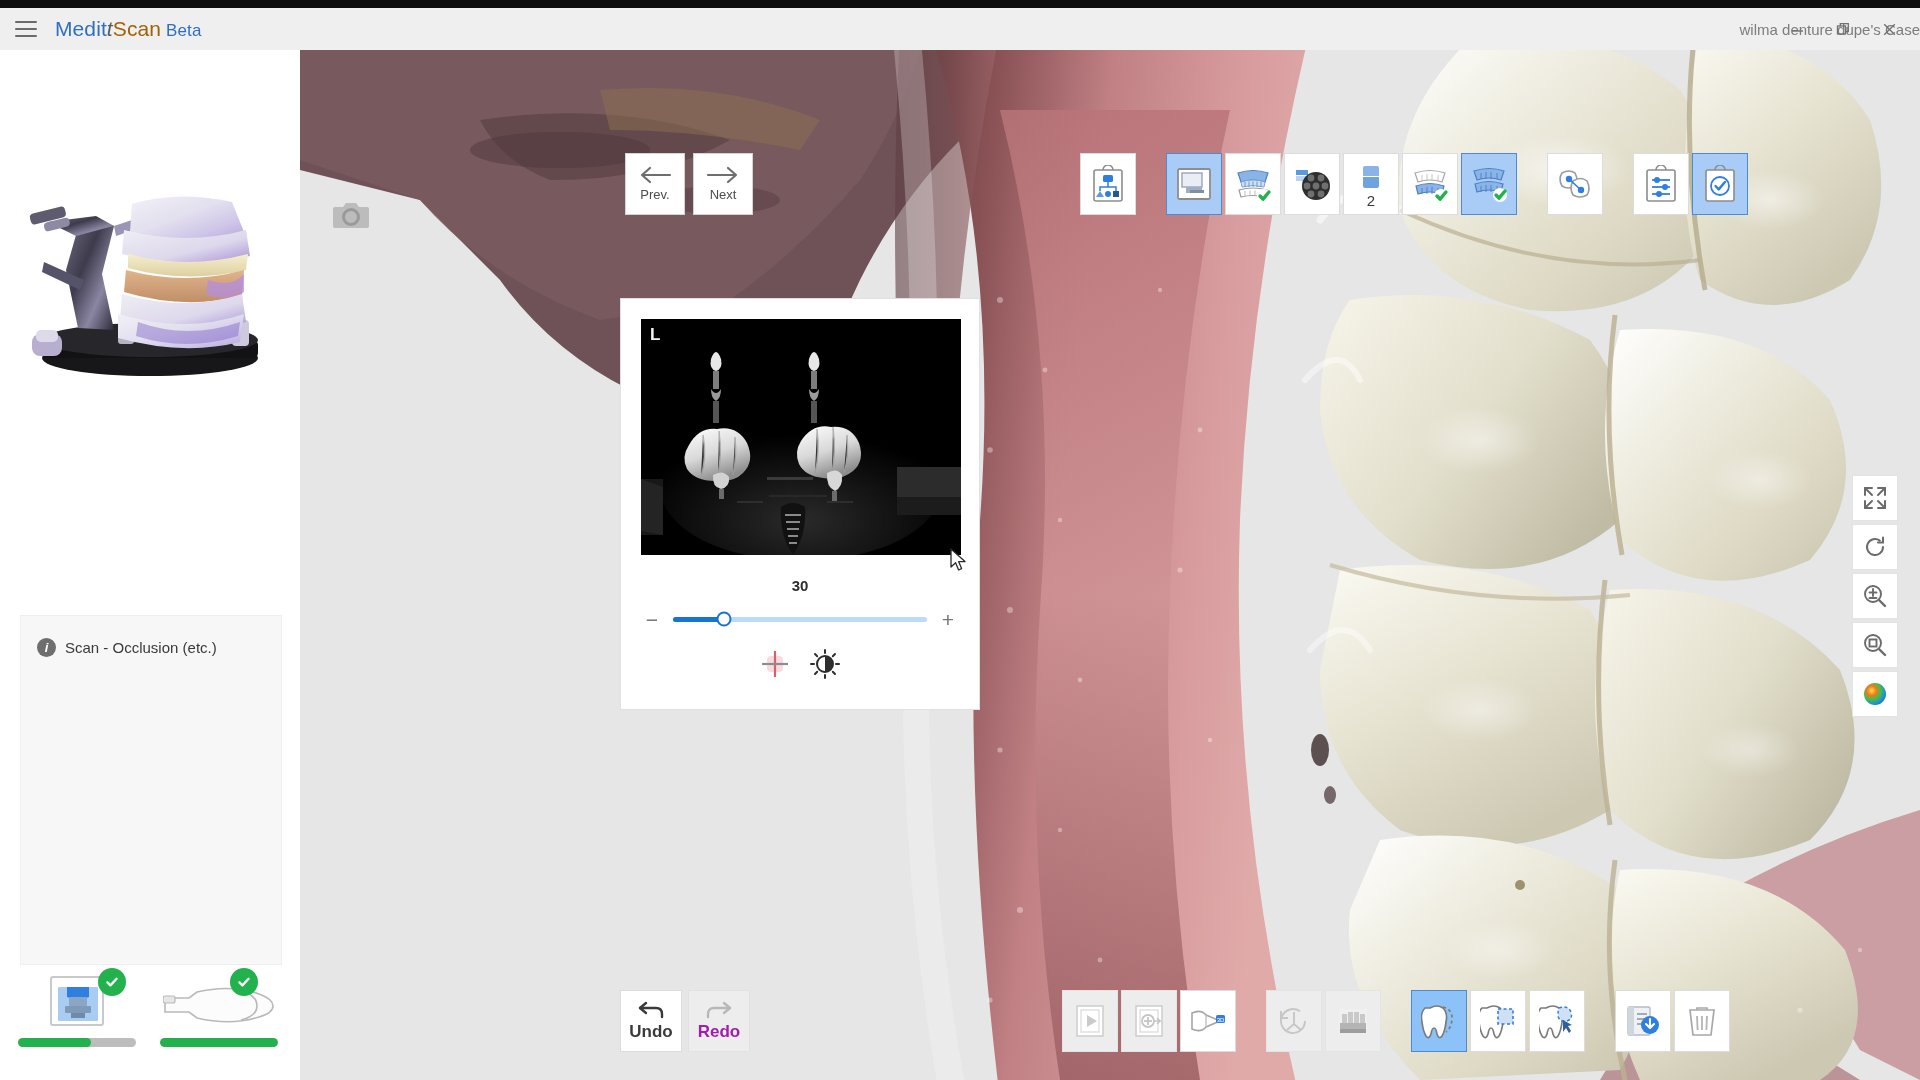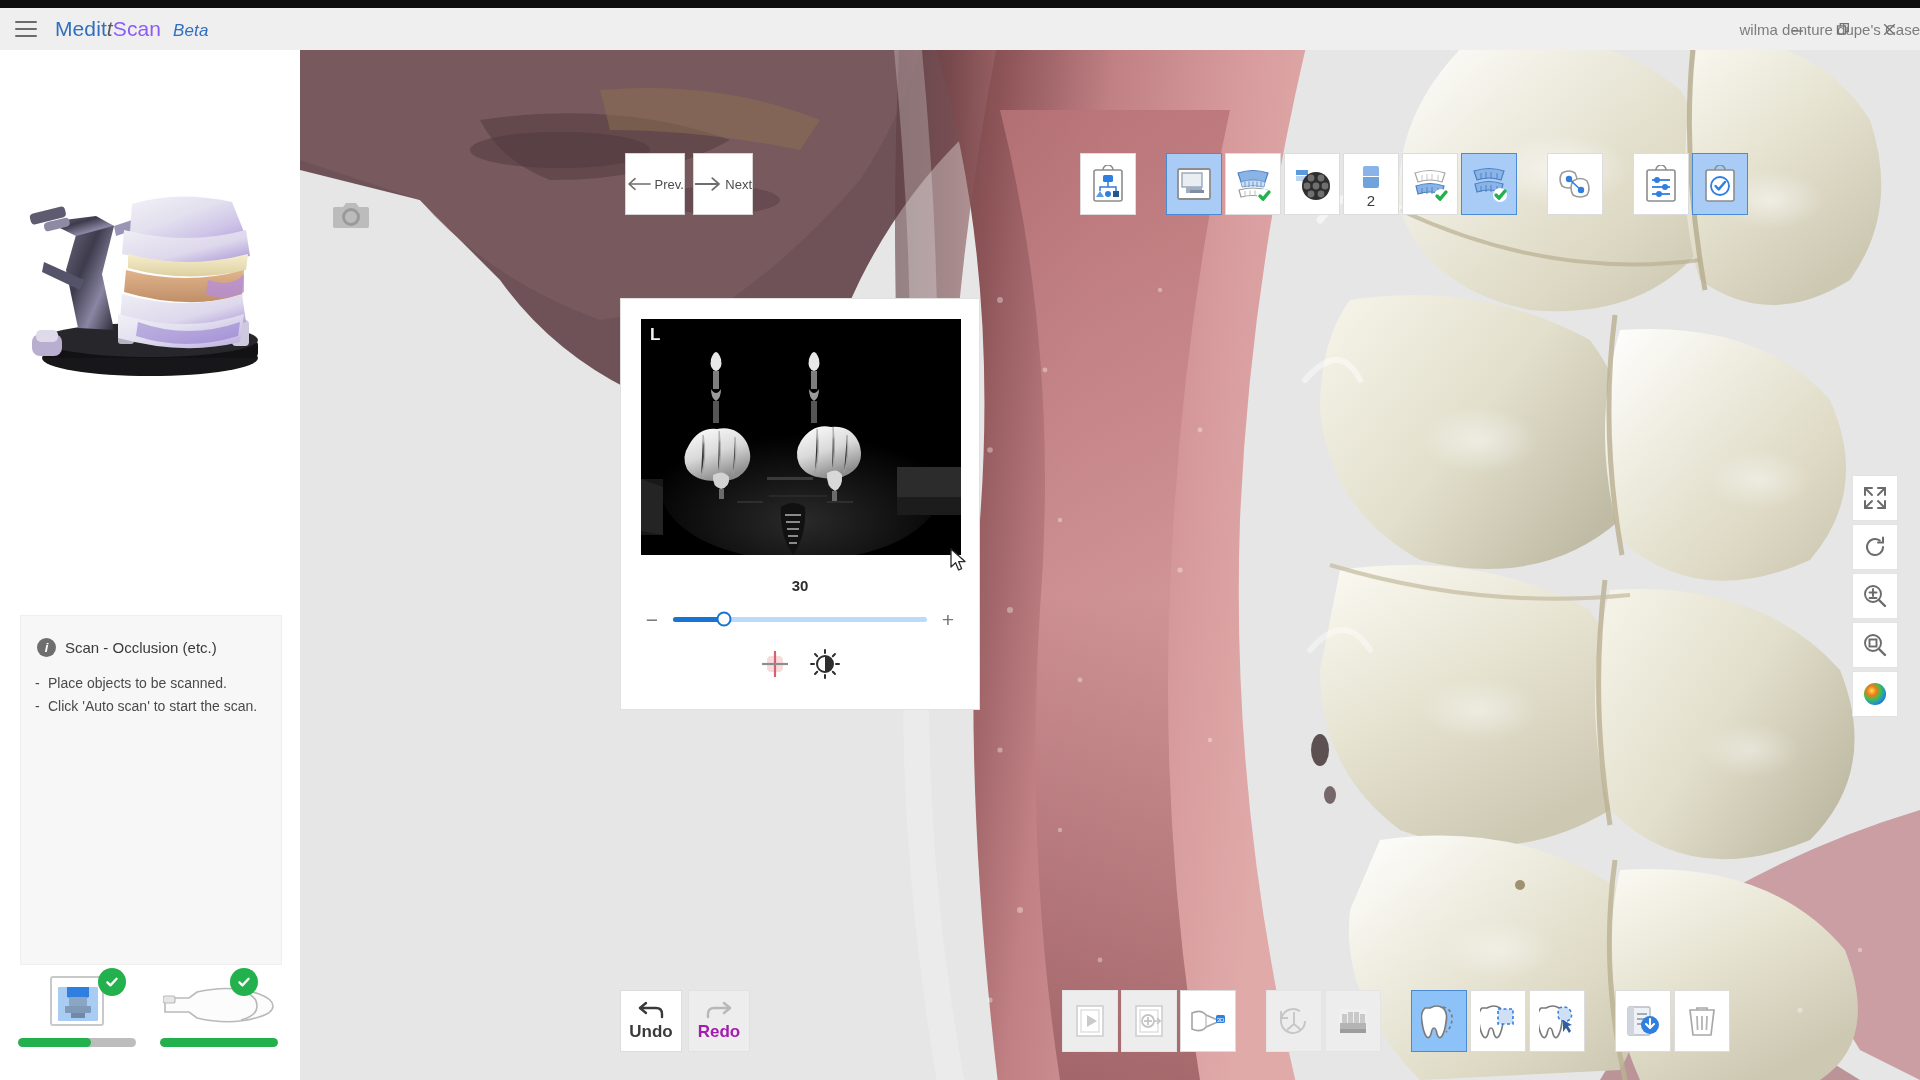--- a/index.html
+++ b/index.html
@@ -20,22 +20,22 @@
     background:#f0efef; display:flex; align-items:center;
   }
   #hamburger {
     width:22px; height:16px; margin-left:15px; margin-right:18px;
     display:flex; flex-direction:column; justify-content:space-between; cursor:pointer;
   }
   #hamburger span { display:block; height:2px; width:100%; background:#6b6b6b; border-radius:1px; }
   #brand { font-size:21px; letter-spacing:.1px; white-space:nowrap; }
   #brand .b1 { color:#2f6fbf; }
   #brand .b2 { color:#5a5a5a; font-style:italic; }
-  #brand .b3 { color:#8b5cf6; }
-  #brand .b4 { color:#2f6fbf; font-style:italic; font-size:17px; margin-left:12px; }
+  #brand .b3 { color:#a16207; }
+  #brand .b4 { color:#2f6fbf; font-size:17px; margin-left:5px; }
   #doctitle {
     position:absolute; left:9px; right:0; text-align:right;
     font-size:15px; color:#7d7d7d; pointer-events:none;
   }
   #wincontrols { position:absolute; right:8px; top:0; height:42px; display:flex; align-items:center; }
   .wbtn {
     width:46px; height:42px; display:flex; align-items:center; justify-content:center;
     cursor:pointer; color:#707070;
   }
 
@@ -90,21 +90,21 @@
 
   #camicon {
     position:absolute; left:33px; top:150px; width:36px; height:30px;
     opacity:.55; cursor:pointer;
   }
 
   
   #tt-prevnext { position:absolute; left:325px; top:103px; display:flex; gap:8px; z-index:6; }
   .pnbtn {
     width:60px; height:62px; background:#fff; border:1px solid #d4d4d4;
-    display:flex; flex-direction:row; align-items:center; justify-content:center;
+    display:flex; flex-direction:column; align-items:center; justify-content:center;
     gap:3px; cursor:pointer;
   }
   .pnbtn .lab { font-size:13px; color:#4d4d4d; }
 
   #toptools { position:absolute; left:780px; top:103px; display:flex; gap:6px; z-index:6; }
   .tgroup { display:flex; gap:3px; }
   .tbtn {
     width:56px; height:62px; background:#fff; border:1px solid #dcdcdc;
     display:flex; align-items:center; justify-content:center; cursor:pointer;
     position:relative;
@@ -262,24 +262,20 @@
         <path d="M190 110 Q214 118 226 104 L226 122 Q206 132 188 124 Z" fill="#b48ee0" opacity=".75"></path>
         <path d="M120 152 Q170 170 222 152 L220 166 Q168 182 118 166 Z" fill="#7f63c8" opacity=".45"></path>
       </svg>
     </div>
 
     <div id="instrbox">
       <div id="instrhead">
         <div class="infoicon">i</div>
         <div class="t">Scan - Occlusion (etc.)</div>
       </div>
-      <ul id="instrlist">
-        <li>Place objects to be scanned.</li>
-        <li>Click 'Auto scan' to start the scan.</li>
-      </ul>
     </div>
 
     <div id="devices">
       <div class="device">
         <div class="dev-art">
           <svg width="64" height="56" viewBox="0 0 64 56">
             <rect x="6" y="4" width="52" height="48" rx="2" fill="#fff" stroke="#c9c9c9" stroke-width="2"></rect>
             <rect x="13" y="14" width="40" height="34" rx="1" fill="#a9cdf2"></rect>
             <path d="M22 14 h22 v10 q-11 5 -22 0 Z" fill="#2f7fe0"></path>
             <rect x="24" y="24" width="18" height="9" rx="1" fill="#8ba6c4"></rect>

